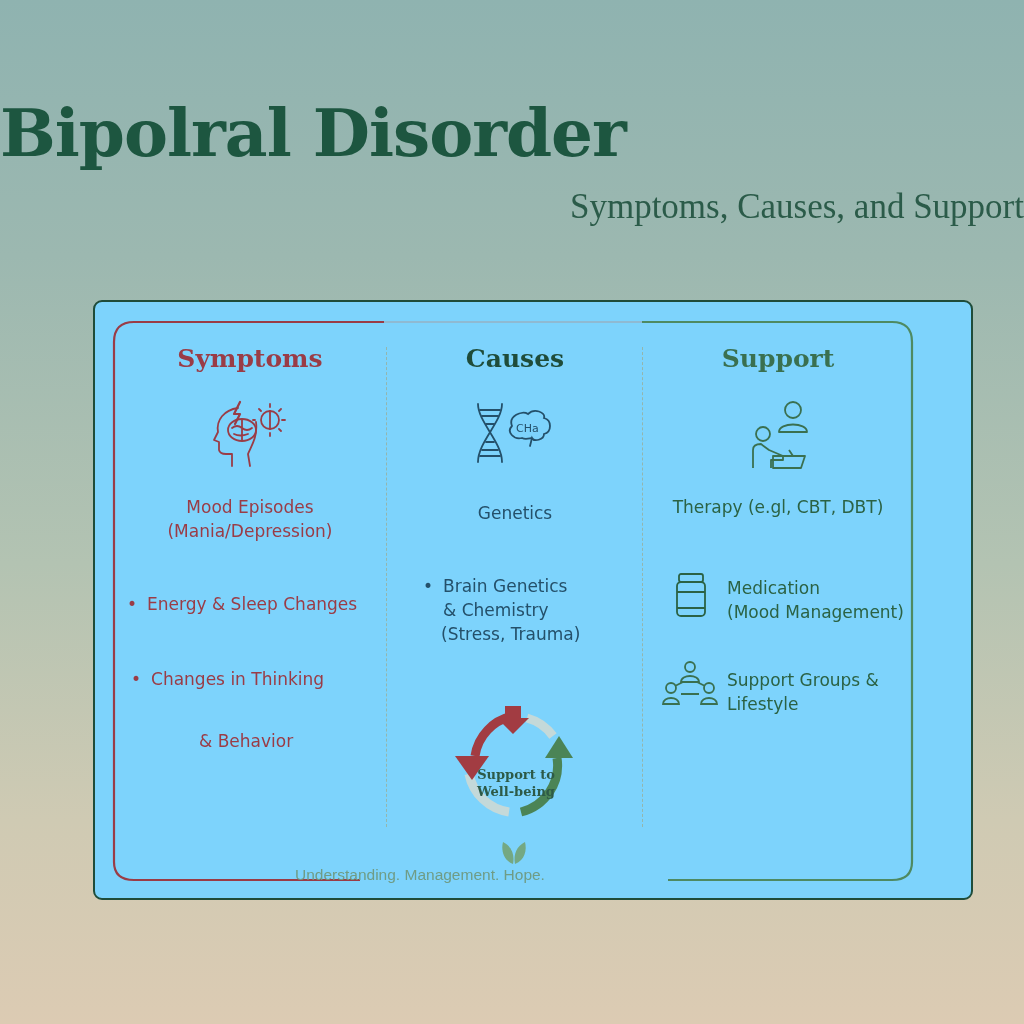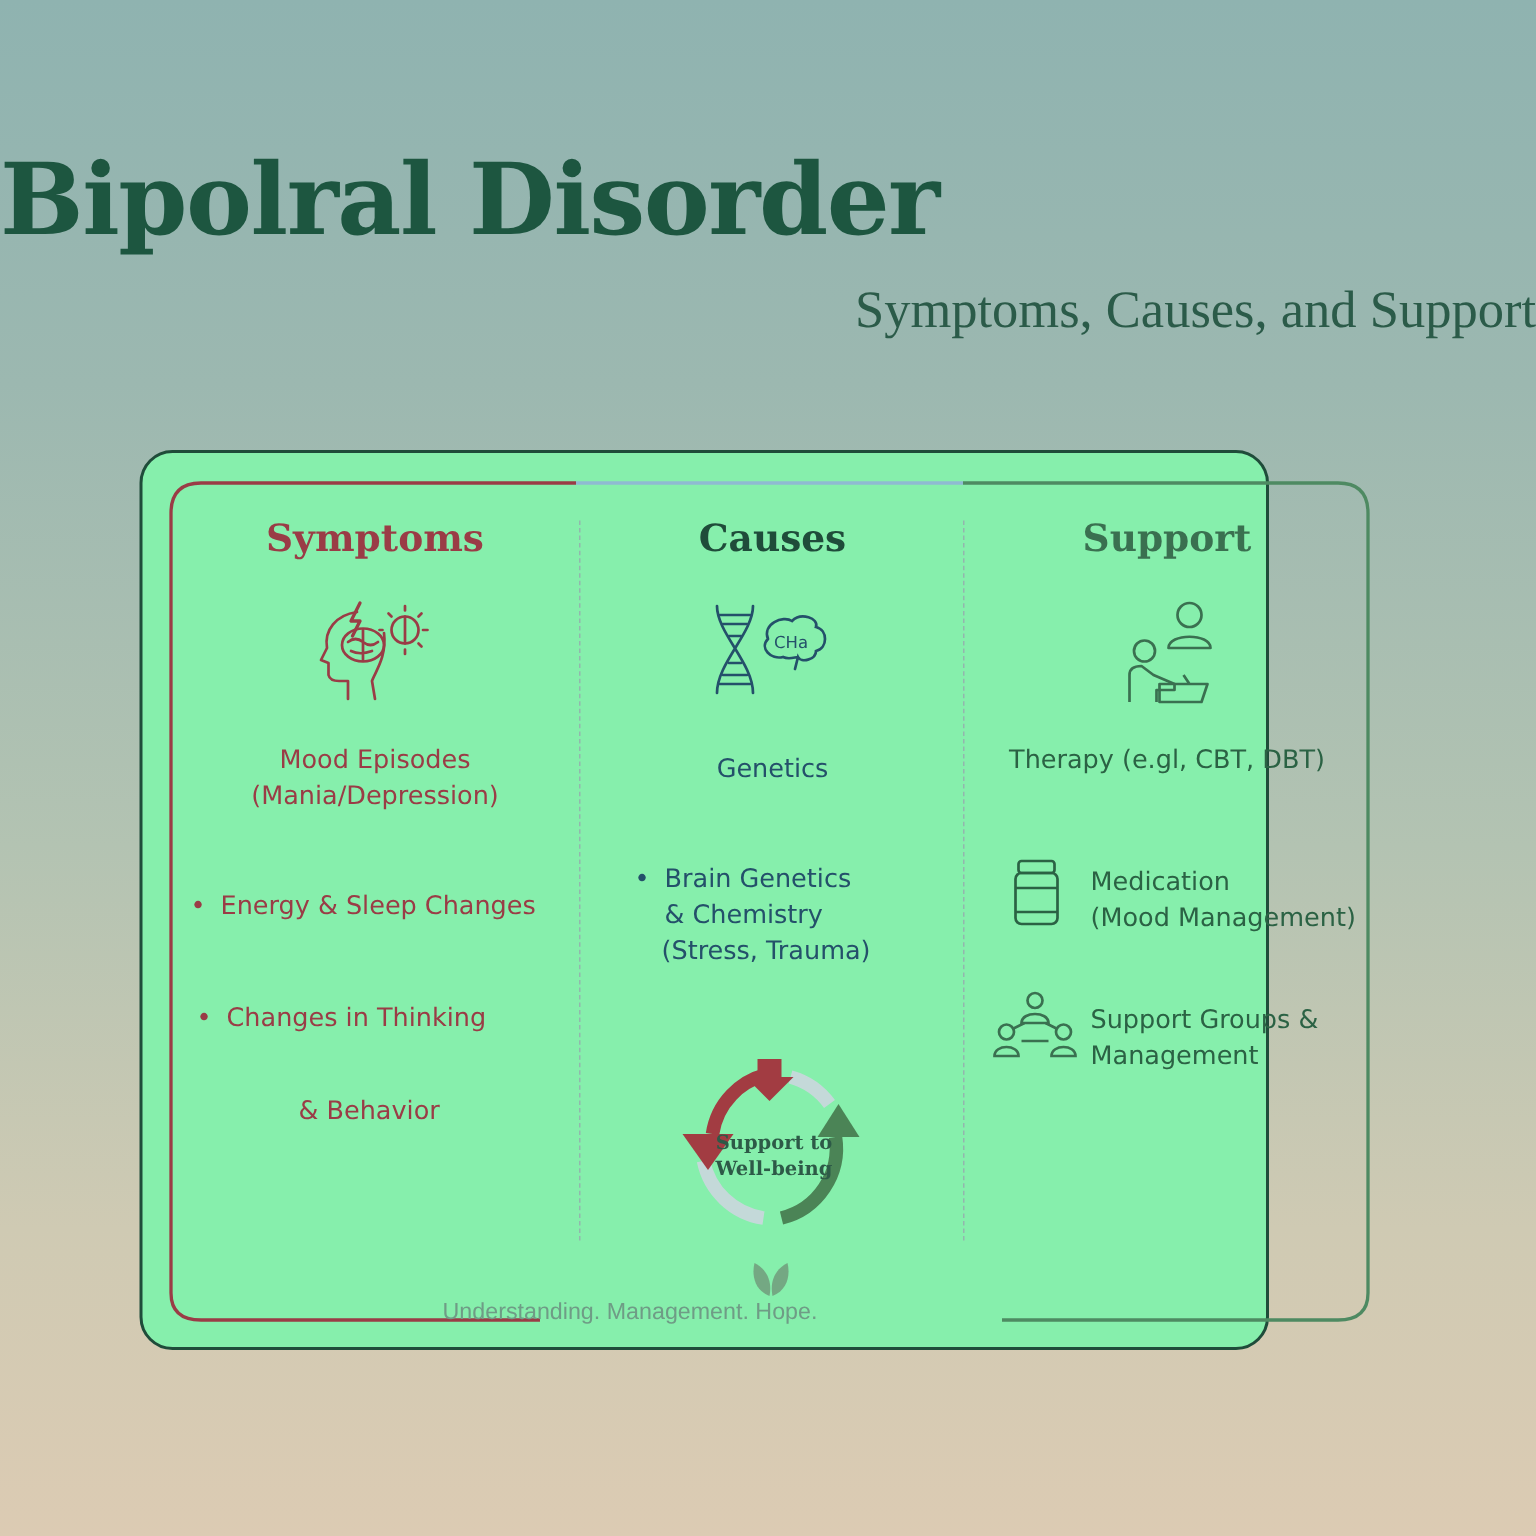--- a/index.html
+++ b/index.html
@@ -11,22 +11,22 @@
   .title {
     position: absolute; left: 0; right: 0; top: 100px; 
     font-family: "DejaVu Serif", serif; font-weight: bold; font-size: 66px;
     color: #1d5640; letter-spacing: -1px; line-height: 1;
   }
   .subtitle {
     position: absolute; left: 0; right: 0; top: 187px; text-align: right;
     font-family: "Liberation Serif", serif; font-size: 35px; color: #2b5b49;
   }
   .card {
-    position: absolute; left: 93px; top: 300px; width: 753px; height: 600px;
-    background: #86efac; border: 2px solid #1f4c3a; border-radius: 22px; box-sizing: border-box;
+    position: absolute; left: 93px; top: 300px; width: 880px; height: 600px;
+    background: #7dd3fc; border: 2px solid #1f4c3a; border-radius: 9px; box-sizing: border-box;
   }
   .inner-frame { position: absolute; left: 17px; top: 18px; width: 802px; height: 562px; }
   .col-divider {
     position: absolute; top: 45px; height: 480px; width: 0;
     border-left: 1.5px dashed #93b6ad;
   }
   .col-title {
     position: absolute; text-align: center; font-family: "DejaVu Serif", serif;
     font-weight: bold; font-size: 25px;
   }
@@ -107,21 +107,21 @@
     <g fill="none" stroke-width="9" stroke-linecap="butt">
       <path d="M34 52 A48 48 0 0 1 72 12" stroke="#a23c42"></path>
       <path d="M86 14 A48 48 0 0 1 112 32" stroke="#c4d9d9"></path>
       <path d="M116 54 A48 48 0 0 1 80 108" stroke="#4b8456"></path>
       <path d="M68 108 A48 48 0 0 1 28 70" stroke="#c4d9d9"></path>
     </g>
     <path d="M64 2 h16 v12 h8 l-16 16 l-16 -16 h8 z" fill="#a23c42"></path>
     <path d="M14 52 h34 l-17 24 z" fill="#a23c42"></path>
     <path d="M104 54 h28 l-14 -22 z" fill="#4b8456"></path>
   </svg>
-  <div class="cycle-label" style="left:366px; width:110px; top:452px;">
+  <div class="cycle-label" style="left:366px; width:110px; top:464px;">
     <div>Support to</div>
     <div>Well-being</div>
   </div>
 
   <div class="col-title green" style="left:548px; width:270px; top:42px; color:#3a7050;">Support</div>
   <svg class="icon" style="left:654px; top:96px;" width="64" height="72" viewBox="0 0 64 72">
     <g fill="none" stroke="#3a7050" stroke-width="1.8" stroke-linejoin="round">
       <circle cx="44" cy="12" r="8"></circle>
       <path d="M30 34 C30 24 58 24 58 34 z"></path>
       <circle cx="14" cy="36" r="7"></circle>
@@ -149,21 +149,21 @@
       <path d="M20 22 C20 14 38 14 38 22 z"></path>
       <circle cx="10" cy="28" r="5"></circle>
       <path d="M2 44 C2 36 18 36 18 44 z"></path>
       <circle cx="48" cy="28" r="5"></circle>
       <path d="M40 44 C40 36 56 36 56 44 z"></path>
       <path d="M20 34 H38 M22 22 L14 26 M36 22 L44 26"></path>
     </g>
   </svg>
   <div class="txt green" style="left:632px; width:190px; top:366px;">
     <div>Support Groups &amp;</div>
-    <div>Management</div>
+    <div>Lifestyle</div>
   </div>
 
   <svg class="icon" style="left:406px; top:540px;" width="26" height="22" viewBox="0 0 26 22">
     <path d="M12 22 C2 18 0 8 2 0 C10 4 14 12 12 22 Z" fill="#74a883"></path>
     <path d="M14 22 C24 18 26 8 24 0 C16 4 12 12 14 22 Z" fill="#74a883"></path>
   </svg>
 </div>
 
 <div class="tagline">Understanding. Management. Hope.</div>
 

